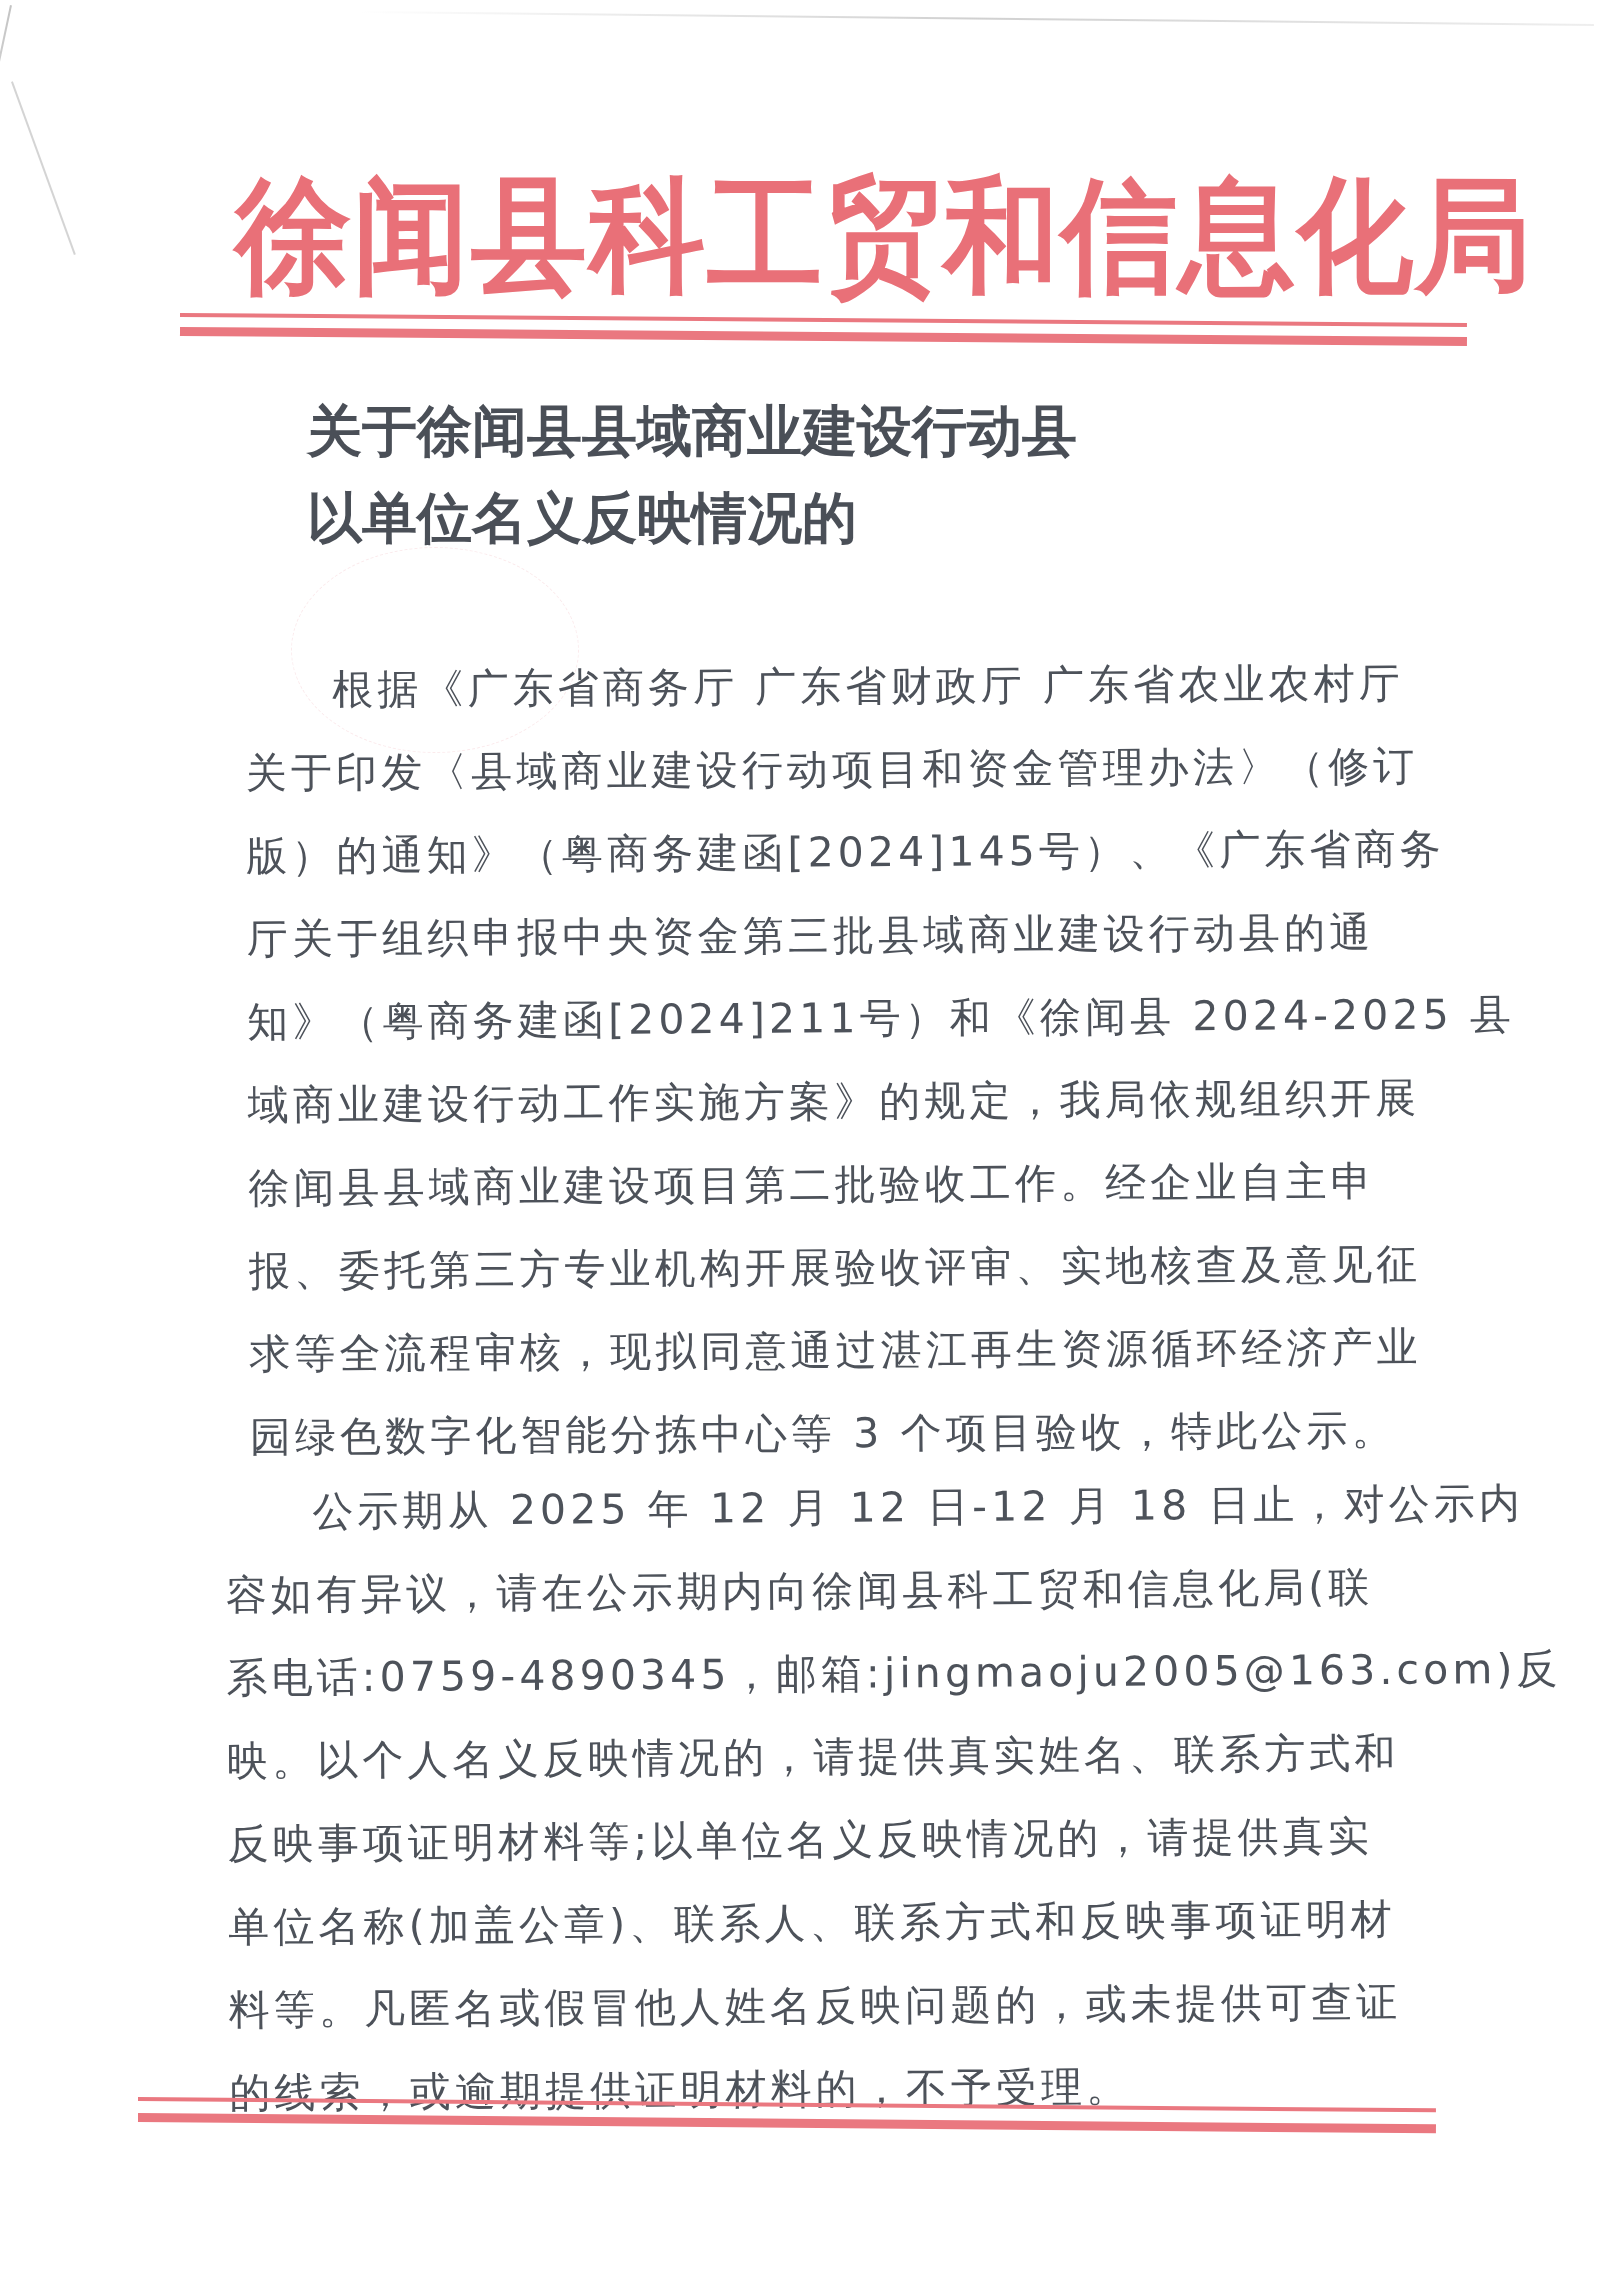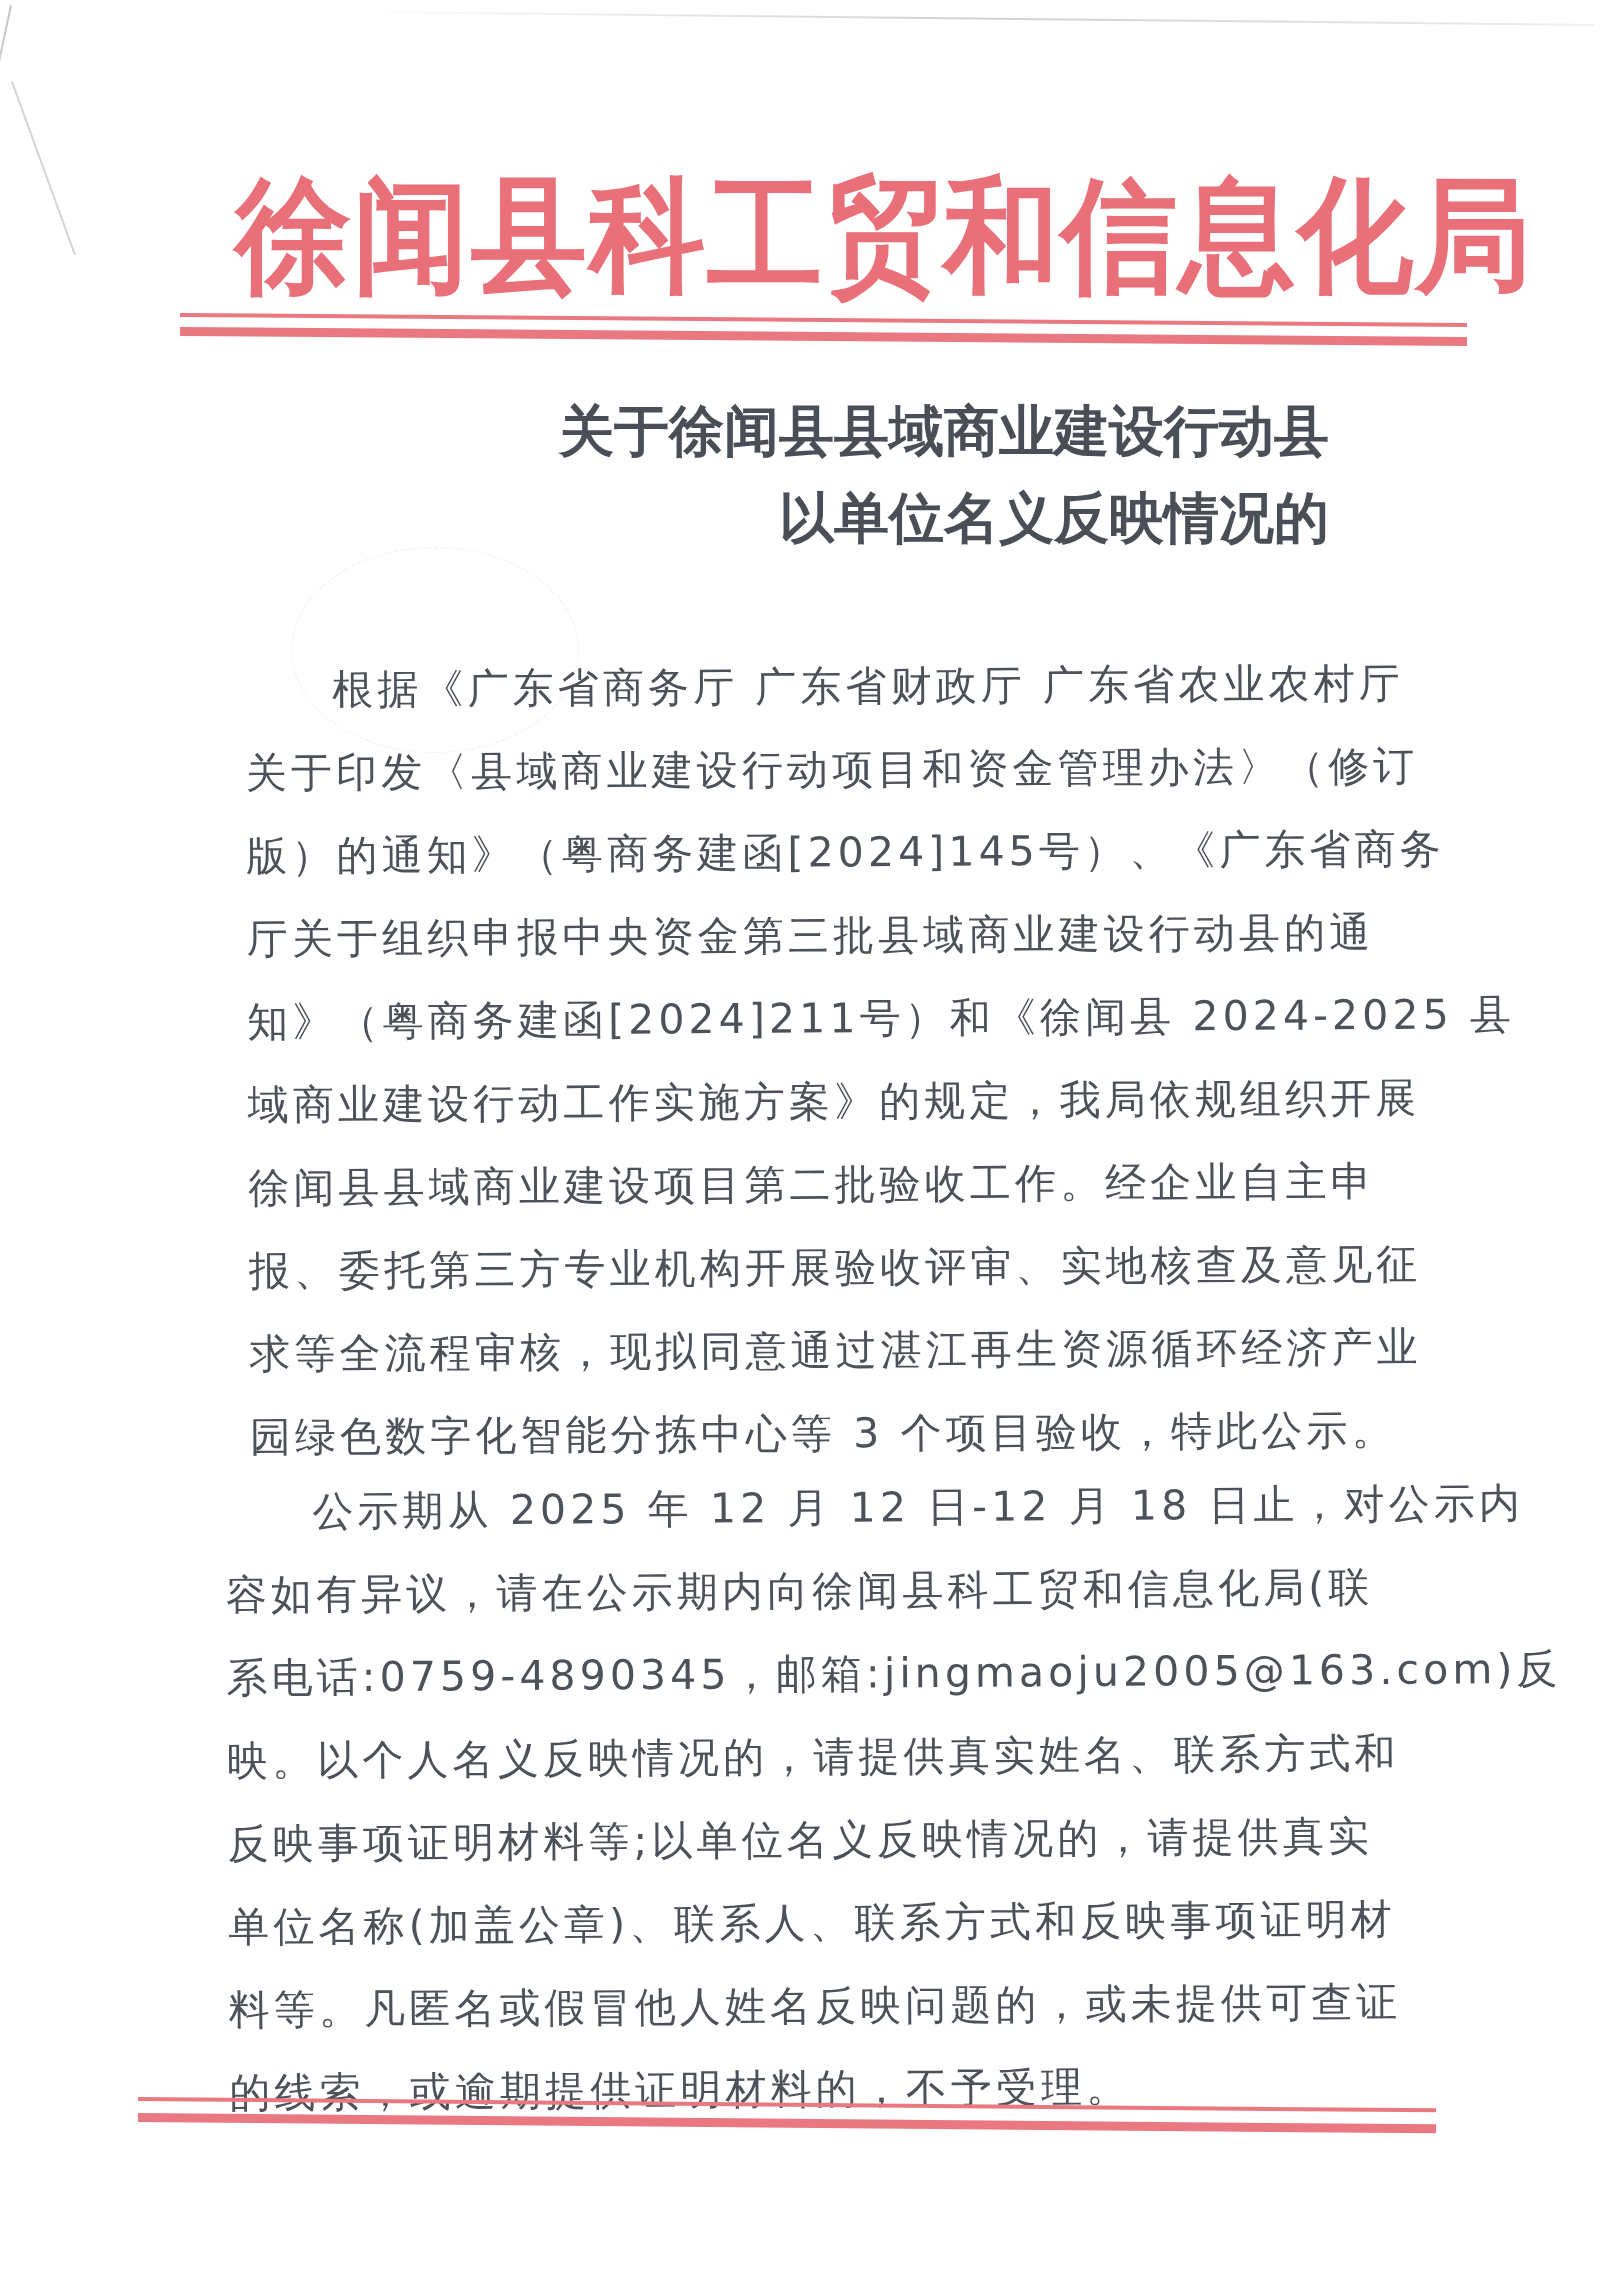--- a/index.html
+++ b/index.html
@@ -72,21 +72,21 @@
   .rule-top-thick  { left: 180px; top: 327px; width: 1287px; height: 9.2px; transform: rotate(0.45deg); transform-origin: left center; }
   .rule-bot-thin   { left: 138px; top: 2097px; width: 1298px; height: 4.1px;  transform: rotate(0.5deg); transform-origin: left center; }
   .rule-bot-thick  { left: 138px; top: 2113px; width: 1298px; height: 9.2px; transform: rotate(0.5deg); transform-origin: left center; }
 
   
   .doc-title {
     position: absolute;
     left: 307px;
     top: 388px;
     width: 1022px;
-    text-align: right;
+    text-align: left;
     color: #4a4f57;
     font-family: "DejaVu Sans", "Liberation Sans", sans-serif;
     font-weight: bold;
     font-size: 55px;
     line-height: 87px;
   }
   .doc-title .line { display: block; white-space: nowrap; }
 
   
   .seal-ghost {

